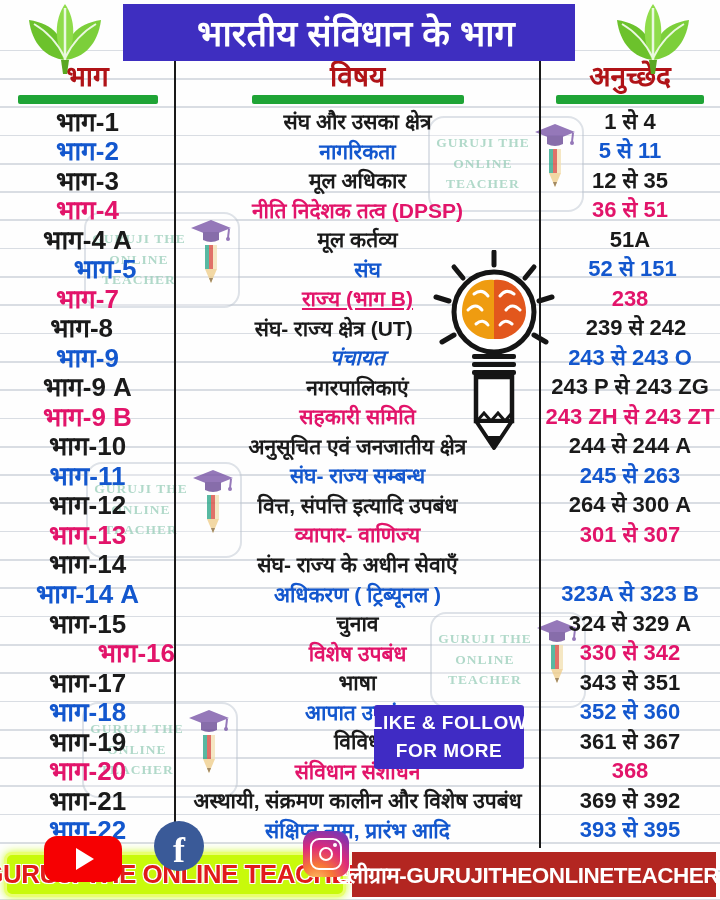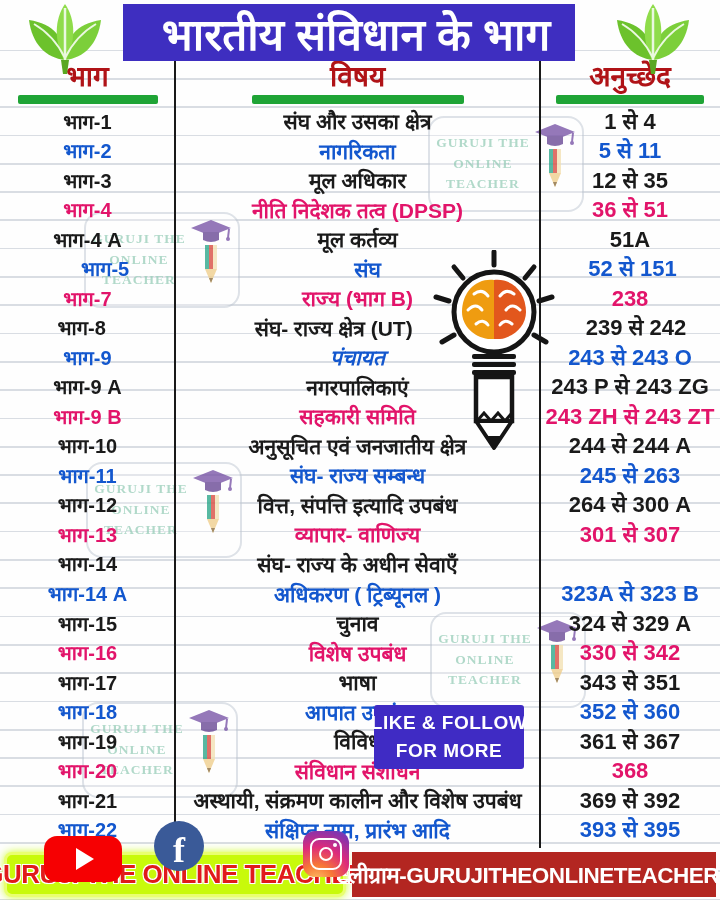--- a/index.html
+++ b/index.html
@@ -6,39 +6,39 @@
   body{font-family:"Liberation Sans","DejaVu Sans",sans-serif;}
   .canvas{
     position:relative;width:720px;height:900px;overflow:hidden;
     background-color:#fefefe;
     background-image:repeating-linear-gradient(to bottom,transparent 0,transparent 26.6px,#d9dde3 26.6px,#d9dde3 28.3px);
     background-position:0 23px;
   }
   
   .title-bar{position:absolute;left:123px;top:4px;width:452px;height:57px;background:#3e2ec0;
     display:flex;align-items:center;justify-content:center;z-index:4;}
-  .title-bar span{color:#fff;font-size:44px;font-weight:bold;white-space:nowrap;margin-left:14px;}
+  .title-bar span{color:#fff;font-size:36px;font-weight:bold;white-space:nowrap;margin-left:14px;}
   .leaf{position:absolute;top:0;z-index:4;}
   .leaf.left{left:24px;}
   .leaf.right{left:612px;}
   
   .colhead{position:absolute;top:62px;height:44px;display:flex;flex-direction:column;align-items:center;z-index:3;}
   .colhead .txt{color:#b01317;font-size:28px;font-weight:bold;line-height:30px;white-space:nowrap;}
   .colhead .bar{height:9px;background:#1fa436;border-radius:2px;margin-top:3px;}
   .ch-part{left:0;width:175px;}   .ch-part .bar{width:140px;}
   .ch-subject{left:175px;width:365px;} .ch-subject .bar{width:212px;}
   .ch-articles{left:540px;width:180px;} .ch-articles .bar{width:148px;}
   
   .vline{position:absolute;top:60px;bottom:52px;width:2px;background:#191919;z-index:2;}
   .v1{left:174px;} .v2{left:539px;}
   
   .tbody{position:absolute;left:0;top:107px;width:720px;height:738px;display:flex;flex-direction:column;z-index:3;}
   .row{flex:1;display:flex;align-items:center;}
   .cell{font-weight:bold;text-align:center;white-space:nowrap;line-height:1;}
-  .cell.part{width:175px;font-size:20px;}
+  .cell.part{width:175px;font-size:26px;}
   .cell.subject{width:365px;font-size:21px;}
   .cell.articles{width:180px;font-size:22px;}
   
   .wm{position:absolute;width:152px;height:92px;display:flex;align-items:center;justify-content:center;gap:4px;
       opacity:.8;z-index:1;border:2px solid rgba(165,175,190,.45);border-radius:16px;background:rgba(255,255,255,.35);}
   .wm .wmtext{display:flex;flex-direction:column;align-items:center;font-family:"Liberation Serif","DejaVu Serif",serif;
       font-weight:bold;font-size:13.5px;letter-spacing:1px;color:#9ed0bd;line-height:1.55;white-space:nowrap;}
   .wm .wmart{display:flex;flex-direction:column;align-items:center;margin-top:-14px;}
   
   .bulb{position:absolute;left:424px;top:250px;z-index:4;}
@@ -249,21 +249,21 @@
         <div class="cell subject" style="color: rgb(26, 26, 26);">मूल कर्तव्य</div>
         <div class="cell articles" style="color: rgb(26, 26, 26);">51A</div>
       </div>
       <div class="row">
         <div class="cell part" style="color: rgb(19, 87, 206); padding-left: 20px;">भाग-5</div>
         <div class="cell subject" style="color: rgb(19, 87, 206);">संघ</div>
         <div class="cell articles" style="color: rgb(19, 87, 206);">52 से 151</div>
       </div>
       <div class="row">
         <div class="cell part" style="color: rgb(226, 20, 106);">भाग-7</div>
-        <div class="cell subject" style="color: rgb(226, 20, 106);">राज्य (भाग B)</div>
+        <div class="cell subject" style="color: rgb(226, 20, 106); text-decoration: underline;">राज्य (भाग B)</div>
         <div class="cell articles" style="color: rgb(226, 20, 106);">238</div>
       </div>
       <div class="row">
         <div class="cell part" style="color: rgb(26, 26, 26);">भाग-8</div>
         <div class="cell subject" style="color: rgb(26, 26, 26);">संघ- राज्य क्षेत्र (UT)</div>
         <div class="cell articles" style="color: rgb(26, 26, 26); padding-left: 48px;">239 से 242</div>
       </div>
       <div class="row">
         <div class="cell part" style="color: rgb(19, 87, 206);">भाग-9</div>
         <div class="cell subject" style="color: rgb(19, 87, 206); font-style: italic;">पंचायत</div>
@@ -307,21 +307,21 @@
         <div class="cell part" style="color: rgb(19, 87, 206);">भाग-14 A</div>
         <div class="cell subject" style="color: rgb(19, 87, 206);">अधिकरण ( ट्रिब्यूनल )</div>
         <div class="cell articles" style="color: rgb(19, 87, 206);">323A से 323 B</div>
       </div>
       <div class="row">
         <div class="cell part" style="color: rgb(26, 26, 26);">भाग-15</div>
         <div class="cell subject" style="color: rgb(26, 26, 26);">चुनाव</div>
         <div class="cell articles" style="color: rgb(26, 26, 26);">324 से 329 A</div>
       </div>
       <div class="row">
-        <div class="cell part" style="color: rgb(226, 20, 106);">भाग-16</div>
+        <div class="cell part" style="color: rgb(226, 20, 106); text-align: right;">भाग-16</div>
         <div class="cell subject" style="color: rgb(226, 20, 106);">विशेष उपबंध</div>
         <div class="cell articles" style="color: rgb(226, 20, 106);">330 से 342</div>
       </div>
       <div class="row">
         <div class="cell part" style="color: rgb(26, 26, 26);">भाग-17</div>
         <div class="cell subject" style="color: rgb(26, 26, 26);">भाषा</div>
         <div class="cell articles" style="color: rgb(26, 26, 26);">343 से 351</div>
       </div>
       <div class="row">
         <div class="cell part" style="color: rgb(19, 87, 206);">भाग-18</div>

